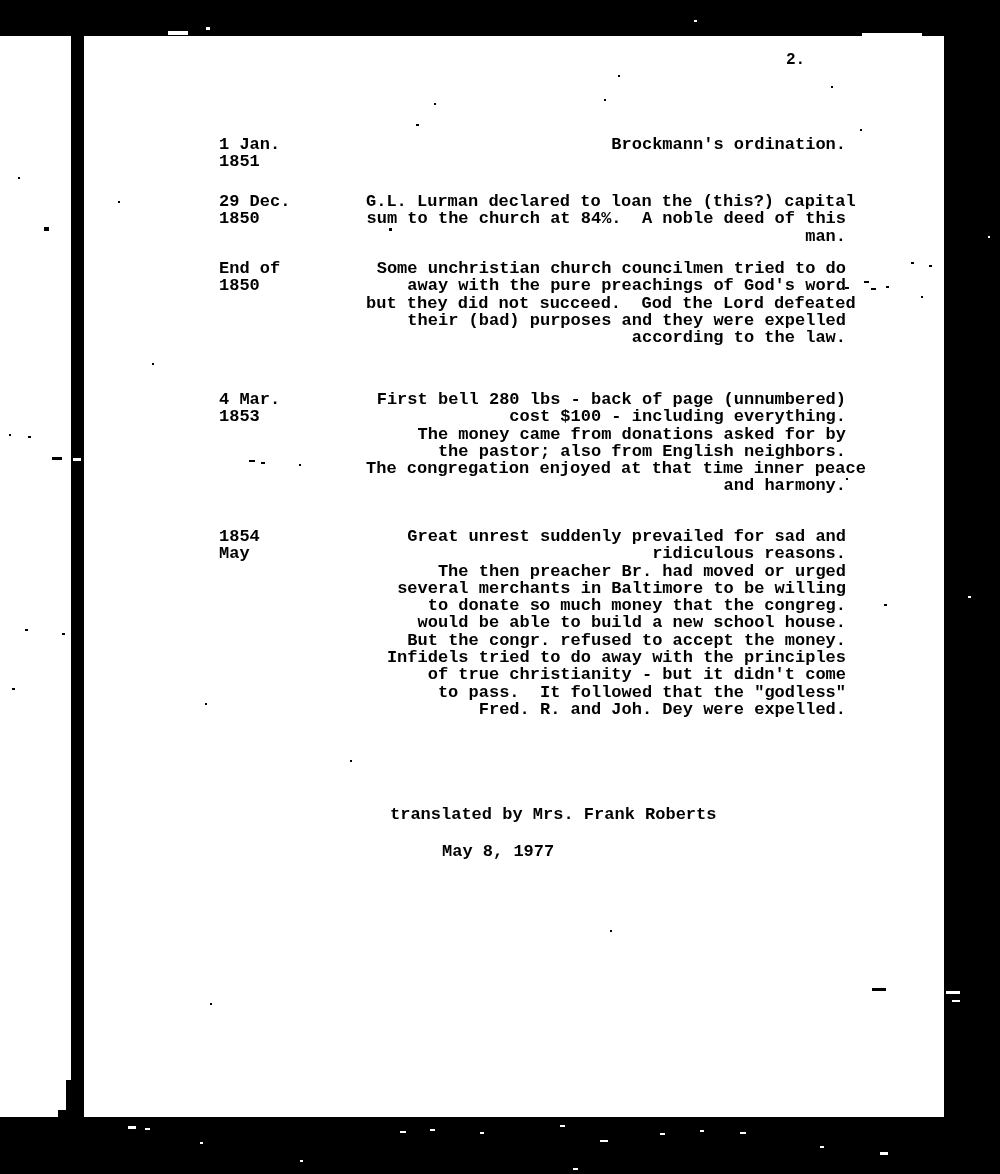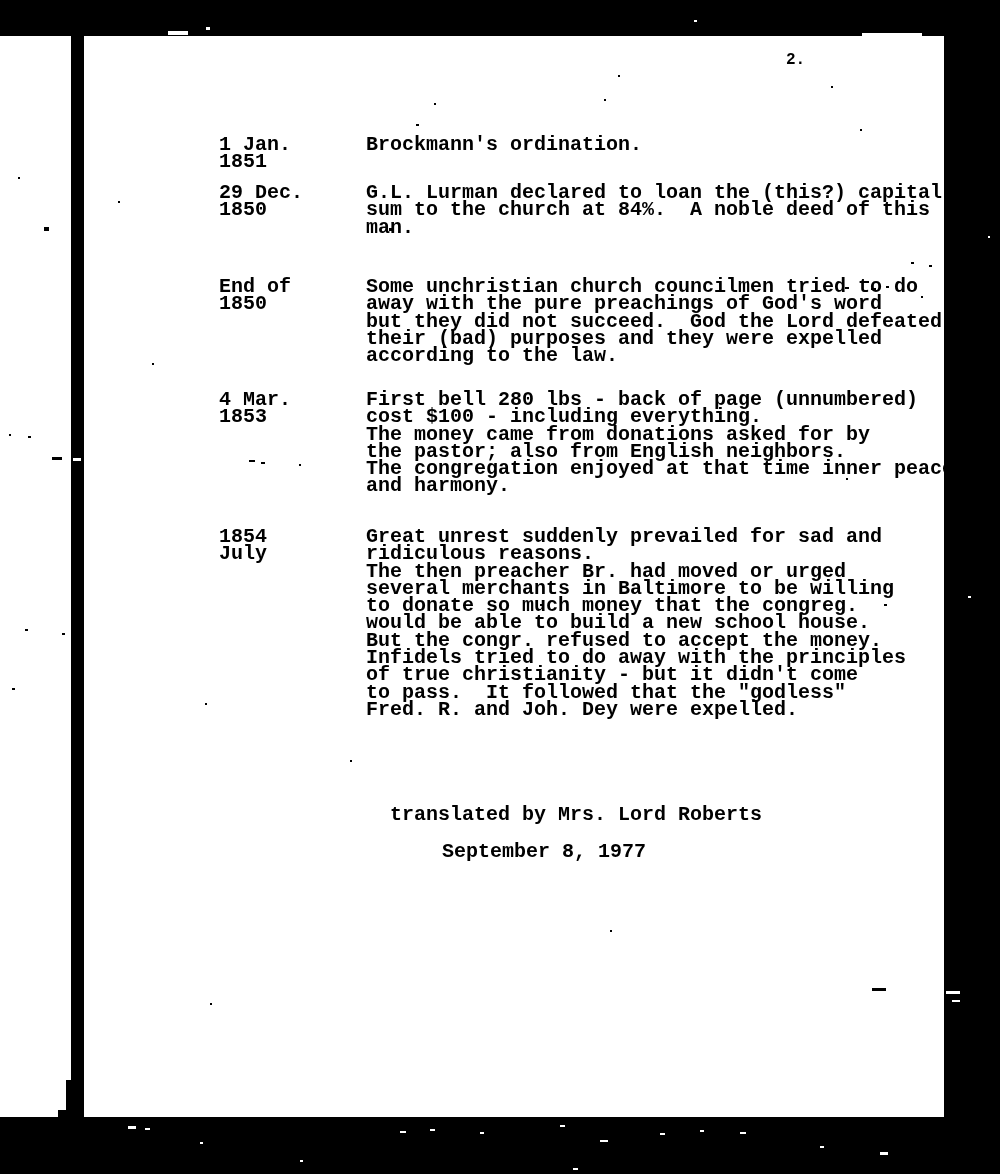--- a/index.html
+++ b/index.html
@@ -22,33 +22,33 @@
   .band-right  { left: 944px; top: 0;    width: 56px;  height: 1174px; }
   .band-bottom { left: 0;   top: 1117px; width: 1000px; height: 57px; }
   .fold-bar    { left: 71px; top: 36px;  width: 13px;  height: 1081px; }
   .fold-flare1 { left: 66px; top: 1080px; width: 8px;  height: 37px; }
   .fold-flare2 { left: 58px; top: 1110px; width: 18px; height: 7px; }
 
   
   .tw {
     position: absolute;
     font-weight: 700;
-    font-size: 20px;
+    font-size: 17px;
     line-height: 17.3px;
     letter-spacing: 0;
     white-space: pre;
   }
   .page-number { left: 786px; top: 52px; font-size: 16px; }
 
   .entry { position: absolute; left: 0; top: 0; width: 100%; height: 0; }
   .entry .date { left: 219px; }
-  .entry .body { left: 366px; width: 480px; }
+  .entry .body { left: 366px; width: 480px; text-align: right; }
   .e1 .date, .e1 .body { top: 136px; }
-  .e2 .date, .e2 .body { top: 184px; }
-  .e3 .date, .e3 .body { top: 278px; }
+  .e2 .date, .e2 .body { top: 193px; }
+  .e3 .date, .e3 .body { top: 260px; }
   .e4 .date, .e4 .body { top: 391px; }
   .e5 .date, .e5 .body { top: 528px; }
 
   .translator { left: 390px; top: 806px; }
   .trans-date { left: 442px; top: 843px; }
 
   .noise { position: absolute; }
 </style>
 </head>
 <body>
@@ -90,36 +90,36 @@
 1853</div>
     <div class="tw body">First bell 280 lbs - back of page (unnumbered)
 cost $100 - including everything.
 The money came from donations asked for by
 the pastor; also from English neighbors.
 The congregation enjoyed at that time inner peace
 and harmony.</div>
   </div>
   <div class="entry e5">
     <div class="tw date">1854
-July</div>
+May</div>
     <div class="tw body">Great unrest suddenly prevailed for sad and
 ridiculous reasons.
 The then preacher Br. had moved or urged
 several merchants in Baltimore to be willing
 to donate so much money that the congreg.
 would be able to build a new school house.
 But the congr. refused to accept the money.
 Infidels tried to do away with the principles
 of true christianity - but it didn't come
 to pass.  It followed that the "godless"
 Fred. R. and Joh. Dey were expelled.</div>
   </div>
 
-  <div class="tw translator">translated by Mrs. Lord Roberts</div>
-  <div class="tw trans-date">September 8, 1977</div>
+  <div class="tw translator">translated by Mrs. Frank Roberts</div>
+  <div class="tw trans-date">May 8, 1977</div>
 
   <div id="noise-layer">
       <div class="noise" style="left: 416px; top: 124px; width: 3px; height: 2px; background: rgb(0, 0, 0);"></div>
       <div class="noise" style="left: 604px; top: 99px; width: 2px; height: 2px; background: rgb(0, 0, 0);"></div>
       <div class="noise" style="left: 389px; top: 228px; width: 3px; height: 3px; background: rgb(0, 0, 0);"></div>
       <div class="noise" style="left: 44px; top: 227px; width: 5px; height: 4px; background: rgb(0, 0, 0);"></div>
       <div class="noise" style="left: 18px; top: 177px; width: 2px; height: 2px; background: rgb(0, 0, 0);"></div>
       <div class="noise" style="left: 25px; top: 629px; width: 3px; height: 2px; background: rgb(0, 0, 0);"></div>
       <div class="noise" style="left: 62px; top: 633px; width: 3px; height: 2px; background: rgb(0, 0, 0);"></div>
       <div class="noise" style="left: 12px; top: 688px; width: 3px; height: 2px; background: rgb(0, 0, 0);"></div>

